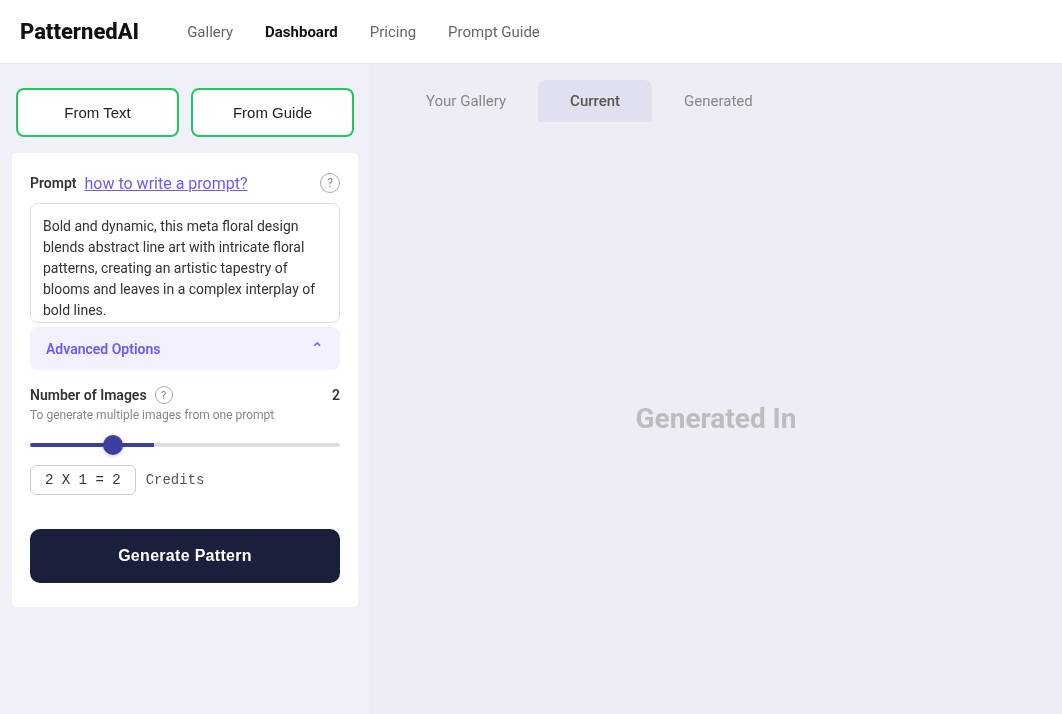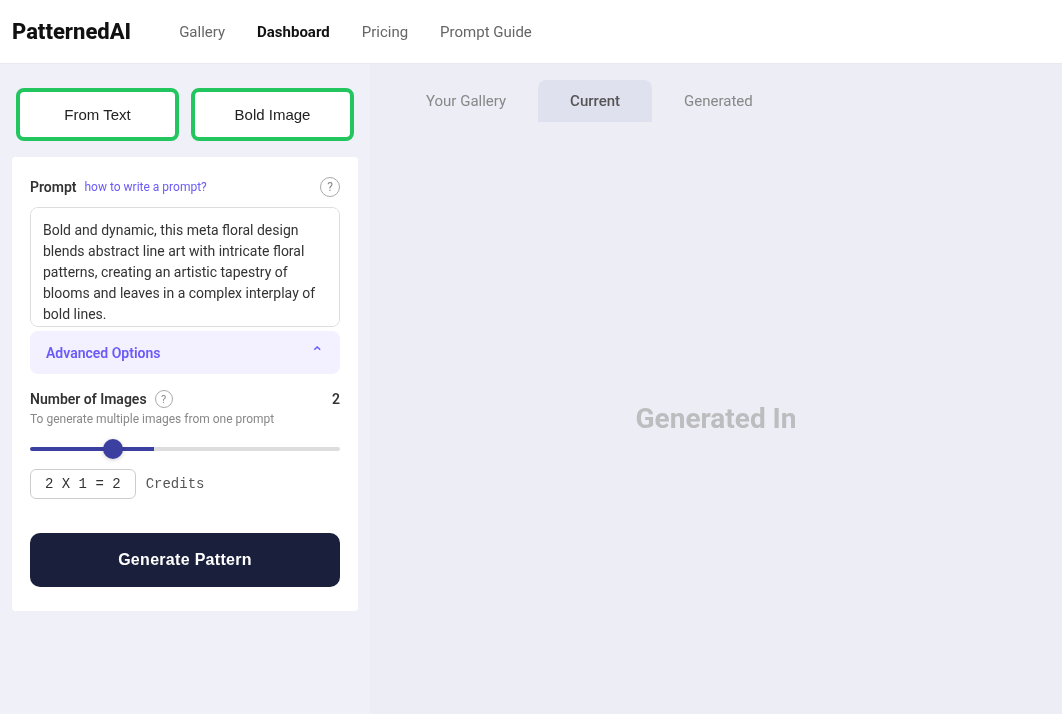--- a/index.html
+++ b/index.html
@@ -3,21 +3,21 @@
   <meta charset="utf-8">
   <style>
     * { box-sizing: border-box; margin: 0; padding: 0; }
     body { font-family: -apple-system, BlinkMacSystemFont, 'Segoe UI', Roboto, sans-serif; background: #f0f1f8; color: #222; }
 
     
     .header {
       background: #fff;
       display: flex;
       align-items: center;
-      padding: 0 12px;
+      padding: 0 20px;
       height: 64px;
       border-bottom: 1px solid #e8e8f0;
     }
     .logo {
       font-size: 22px;
       font-weight: 800;
       color: #111;
       margin-right: 48px;
     }
     .nav {
@@ -51,21 +51,21 @@
       padding: 16px 0 16px 0;
     }
 
     
     .tab-row {
       display: flex;
       gap: 12px;
       padding: 8px 16px 16px 16px;
     }
     .tab-btn {
-      border: 4px solid #22c55e;
+      border: 2px solid #22c55e;
       background: #fff;
       border-radius: 8px;
       padding: 14px 28px;
       font-size: 15px;
       font-weight: 500;
       color: #222;
       cursor: pointer;
       flex: 1;
       text-align: center;
     }
@@ -84,22 +84,23 @@
       align-items: center;
       gap: 8px;
       margin-bottom: 10px;
     }
     .prompt-label {
       font-size: 14px;
       font-weight: 600;
       color: #333;
     }
     .prompt-link {
-      font-size: 12px;
+      font-size: 16px;
       color: #6a5af9;
+      text-decoration: underline;
       cursor: pointer;
     }
     .prompt-help {
       margin-left: auto;
       width: 20px;
       height: 20px;
       border: 1.5px solid #aaa;
       border-radius: 50%;
       display: flex;
       align-items: center;
@@ -298,21 +299,21 @@
     <a class="nav-item">Prompt Guide</a>
   </nav>
 </div>
 
 <div class="main">
 
   <div class="left-panel">
 
     <div class="tab-row">
       <button class="tab-btn">From Text</button>
-      <button class="tab-btn">Bold Image</button>
+      <button class="tab-btn">From Guide</button>
     </div>
 
     <div class="card">
 
       
       <div class="prompt-label-row">
         <span class="prompt-label">Prompt</span>
         <a class="prompt-link">how to write a prompt?</a>
         <div class="prompt-help">?</div>
       </div>

